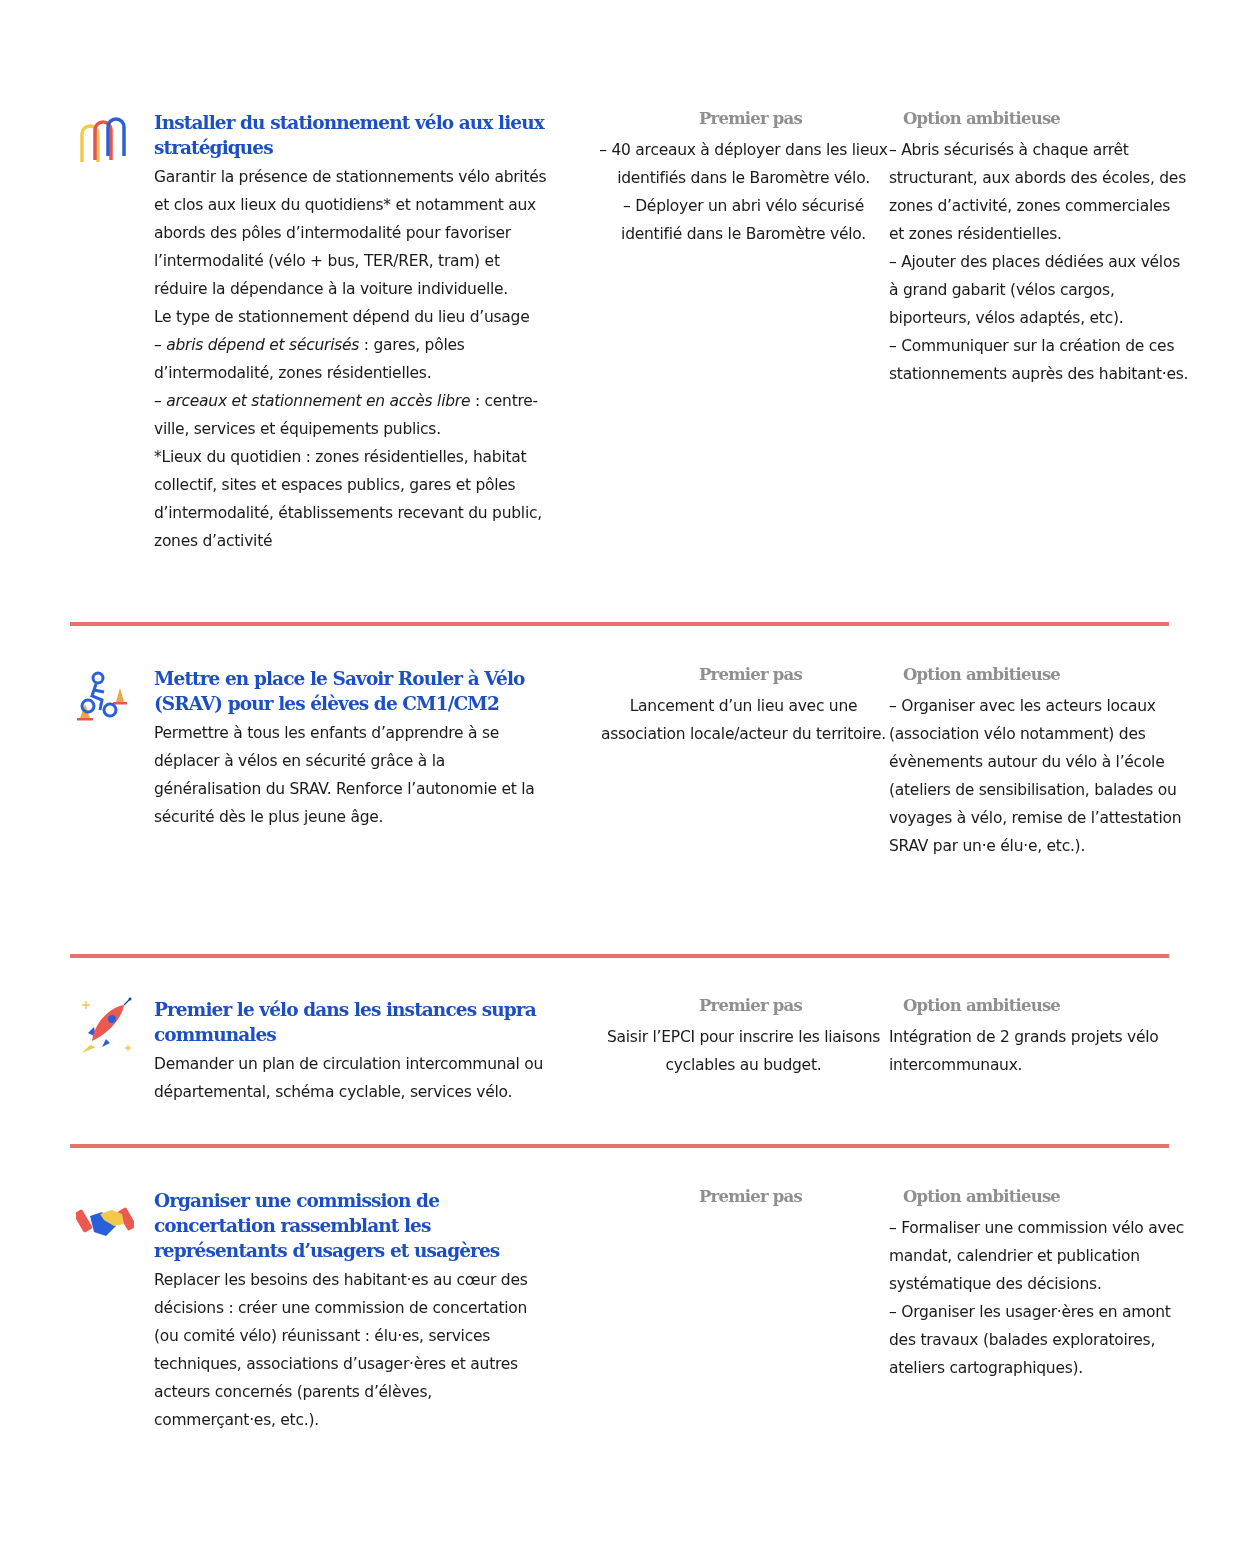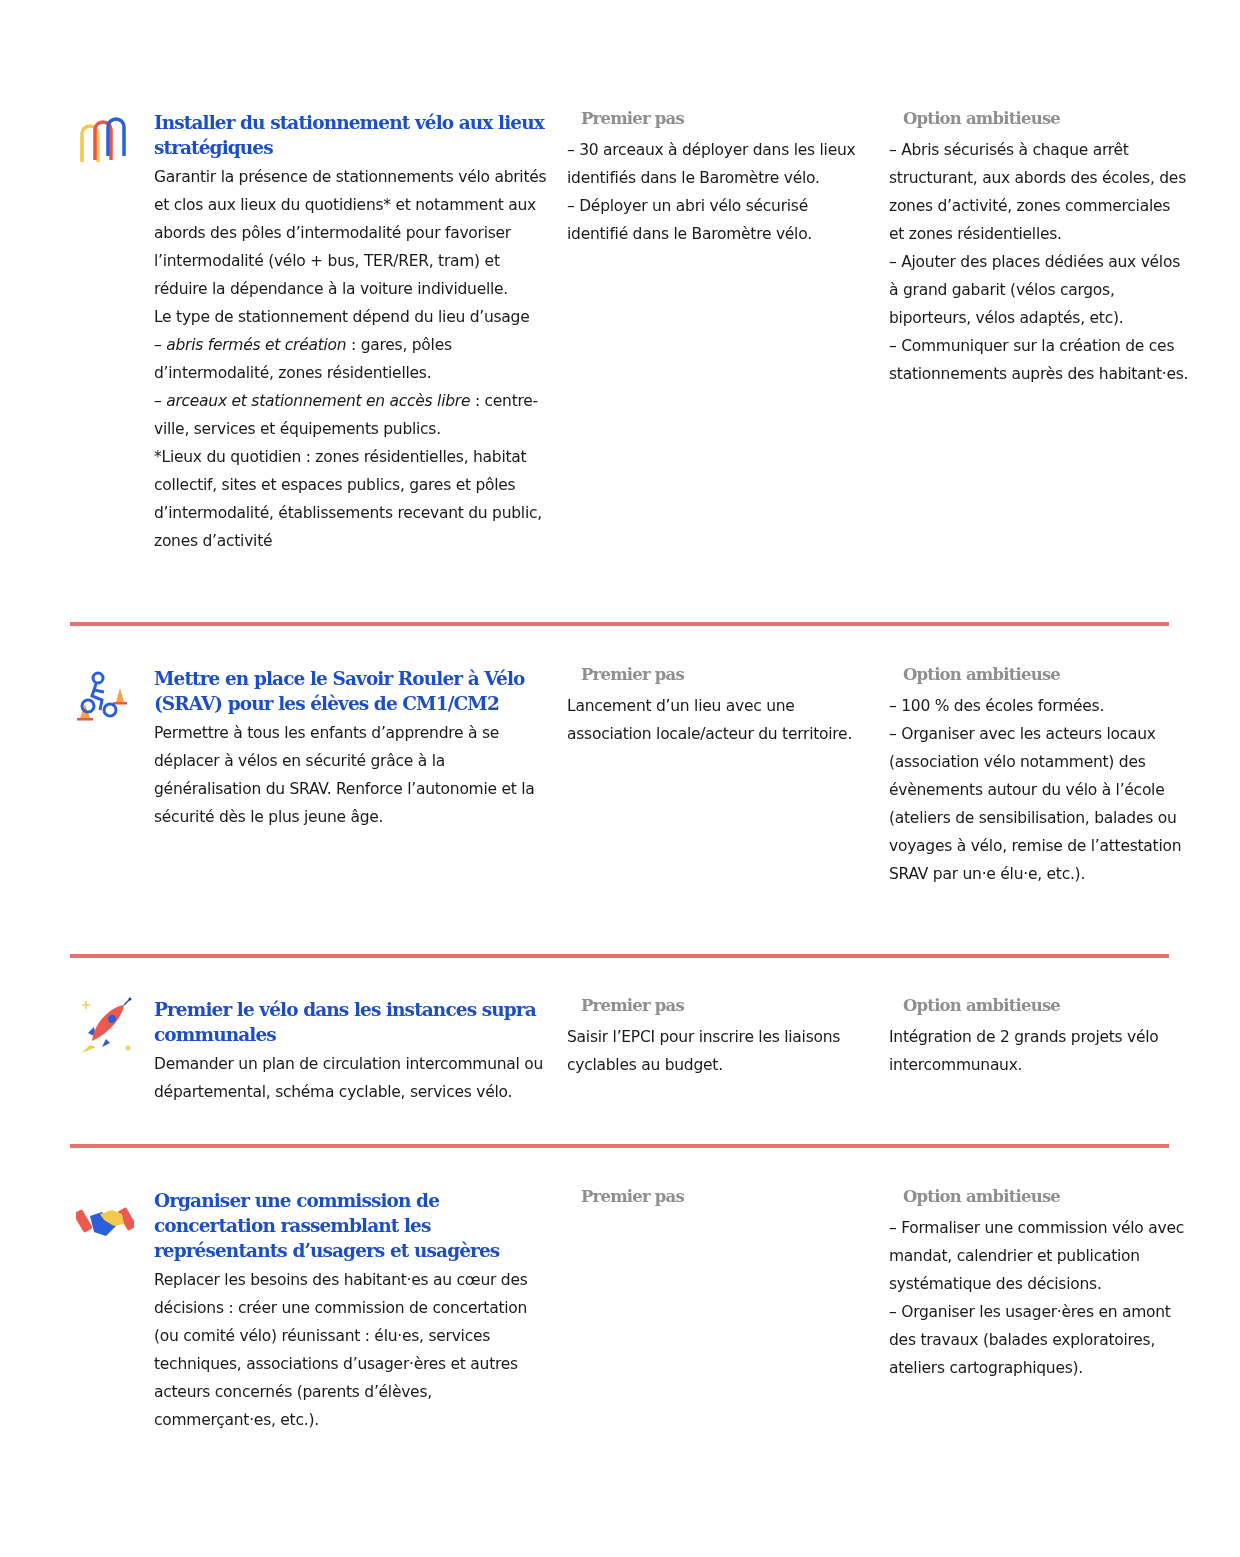--- a/index.html
+++ b/index.html
@@ -1,21 +1,21 @@
 <!DOCTYPE html>
 <html><head>
 <meta charset="utf-8">
 <style>
   html, body { margin: 0; padding: 0; background: #ffffff; }
   body { width: 1240px; height: 1557px; position: relative; overflow: hidden;
          font-family: "DejaVu Sans", "Liberation Sans", sans-serif; color: #1a1a1a; }
   .section { position: absolute; left: 70px; width: 1100px; }
   .icon { position: absolute; left: 6px; width: 58px; height: 58px; }
   .col-main { position: absolute; left: 84px; width: 400px; }
-  .col-first { position: absolute; left: 497px; width: 295px; }
+  .col-first { position: absolute; left: 526px; width: 295px; text-align: center; }
   .col-amb { position: absolute; left: 799px; width: 300px; margin-left: 20px; }
   .title { font-family: "DejaVu Serif", "Liberation Serif", serif; font-weight: bold;
            color: #1d4fc4; font-size: 18.5px; line-height: 25px; letter-spacing: -0.9px; margin: 0 0 3px 0; }
   .col-head { font-family: "DejaVu Serif", "Liberation Serif", serif; font-weight: bold;
               color: #8f8f8f; font-size: 16.5px; line-height: 22px; letter-spacing: -0.8px; margin: 0 0 6px 14px; }
   .text { font-size: 15.5px; line-height: 28px; letter-spacing: -0.25px; }
   .text p { margin: 0; }
   .divider { position: absolute; left: 70px; width: 1099px; height: 4px; background: #e6716d; }
   em { font-style: italic; }
 </style>
@@ -26,29 +26,29 @@
   <svg class="icon" viewBox="0 0 58 58" style="top:0;">
     <path d="M6 52 V24 a8 8 0 0 1 16 0 V52" fill="none" stroke="#f2c94c" stroke-width="3.5"></path>
     <path d="M19 50 V20 a8 8 0 0 1 16 0 V50" fill="none" stroke="#e4574c" stroke-width="3.5"></path>
     <path d="M32 46 V17 a8 8 0 0 1 16 0 V46" fill="none" stroke="#2b5fd9" stroke-width="3.5"></path>
   </svg>
   <div class="col-main">
     <div class="title">Installer du stationnement vélo aux lieux stratégiques</div>
     <div class="text">
       <p>Garantir la présence de stationnements vélo abrités et clos aux lieux du quotidiens* et notamment aux abords des pôles d’intermodalité pour favoriser l’intermodalité (vélo + bus, TER/RER, tram) et réduire la dépendance à la voiture individuelle.</p>
       <p>Le type de stationnement dépend du lieu d’usage</p>
-      <p><span>– </span><em>abris fermés et création</em><span> : gares, pôles d’intermodalité, zones résidentielles.</span></p>
+      <p><span>– </span><em>abris dépend et sécurisés</em><span> : gares, pôles d’intermodalité, zones résidentielles.</span></p>
       <p><span>– </span><em>arceaux et stationnement en accès libre</em><span> : centre-ville, services et équipements publics.</span></p>
       <p>*Lieux du quotidien : zones résidentielles, habitat collectif, sites et espaces publics, gares et pôles d’intermodalité, établissements recevant du public, zones d’activité</p>
     </div>
   </div>
   <div class="col-first" style="top:-2px;">
     <div class="col-head">Premier pas</div>
     <div class="text">
-      <p>– 30 arceaux à déployer dans les lieux identifiés dans le Baromètre vélo.</p>
+      <p>– 40 arceaux à déployer dans les lieux identifiés dans le Baromètre vélo.</p>
       <p>– Déployer un abri vélo sécurisé identifié dans le Baromètre vélo.</p>
     </div>
   </div>
   <div class="col-amb" style="top:-2px;">
     <div class="col-head">Option ambitieuse</div>
     <div class="text">
       <p>– Abris sécurisés à chaque arrêt structurant, aux abords des écoles, des zones d’activité, zones commerciales et zones résidentielles.</p>
       <p>– Ajouter des places dédiées aux vélos à grand gabarit (vélos cargos, biporteurs, vélos adaptés, etc).</p>
       <p>– Communiquer sur la création de ces stationnements auprès des habitant·es.</p>
     </div>
@@ -77,21 +77,20 @@
   </div>
   <div class="col-first" style="top:-2px;">
     <div class="col-head">Premier pas</div>
     <div class="text">
       <p>Lancement d’un lieu avec une association locale/acteur du territoire.</p>
     </div>
   </div>
   <div class="col-amb" style="top:-2px;">
     <div class="col-head">Option ambitieuse</div>
     <div class="text">
-      <p>– 100 % des écoles formées.</p>
       <p>– Organiser avec les acteurs locaux (association vélo notamment) des évènements autour du vélo à l’école (ateliers de sensibilisation, balades ou voyages à vélo, remise de l’attestation SRAV par un·e élu·e, etc.).</p>
     </div>
   </div>
 </div>
 <div class="divider" style="top:954px;"></div>
 
 <div class="section" style="top:997px;">
   <svg class="icon" viewBox="0 0 58 58" style="top:0;">
     <path d="M10 4 v8 M6 8 h8" stroke="#f2c94c" stroke-width="1.5"></path>
     <path d="M52 48 v6 M49 51 h6" stroke="#f2c94c" stroke-width="1.5"></path>

